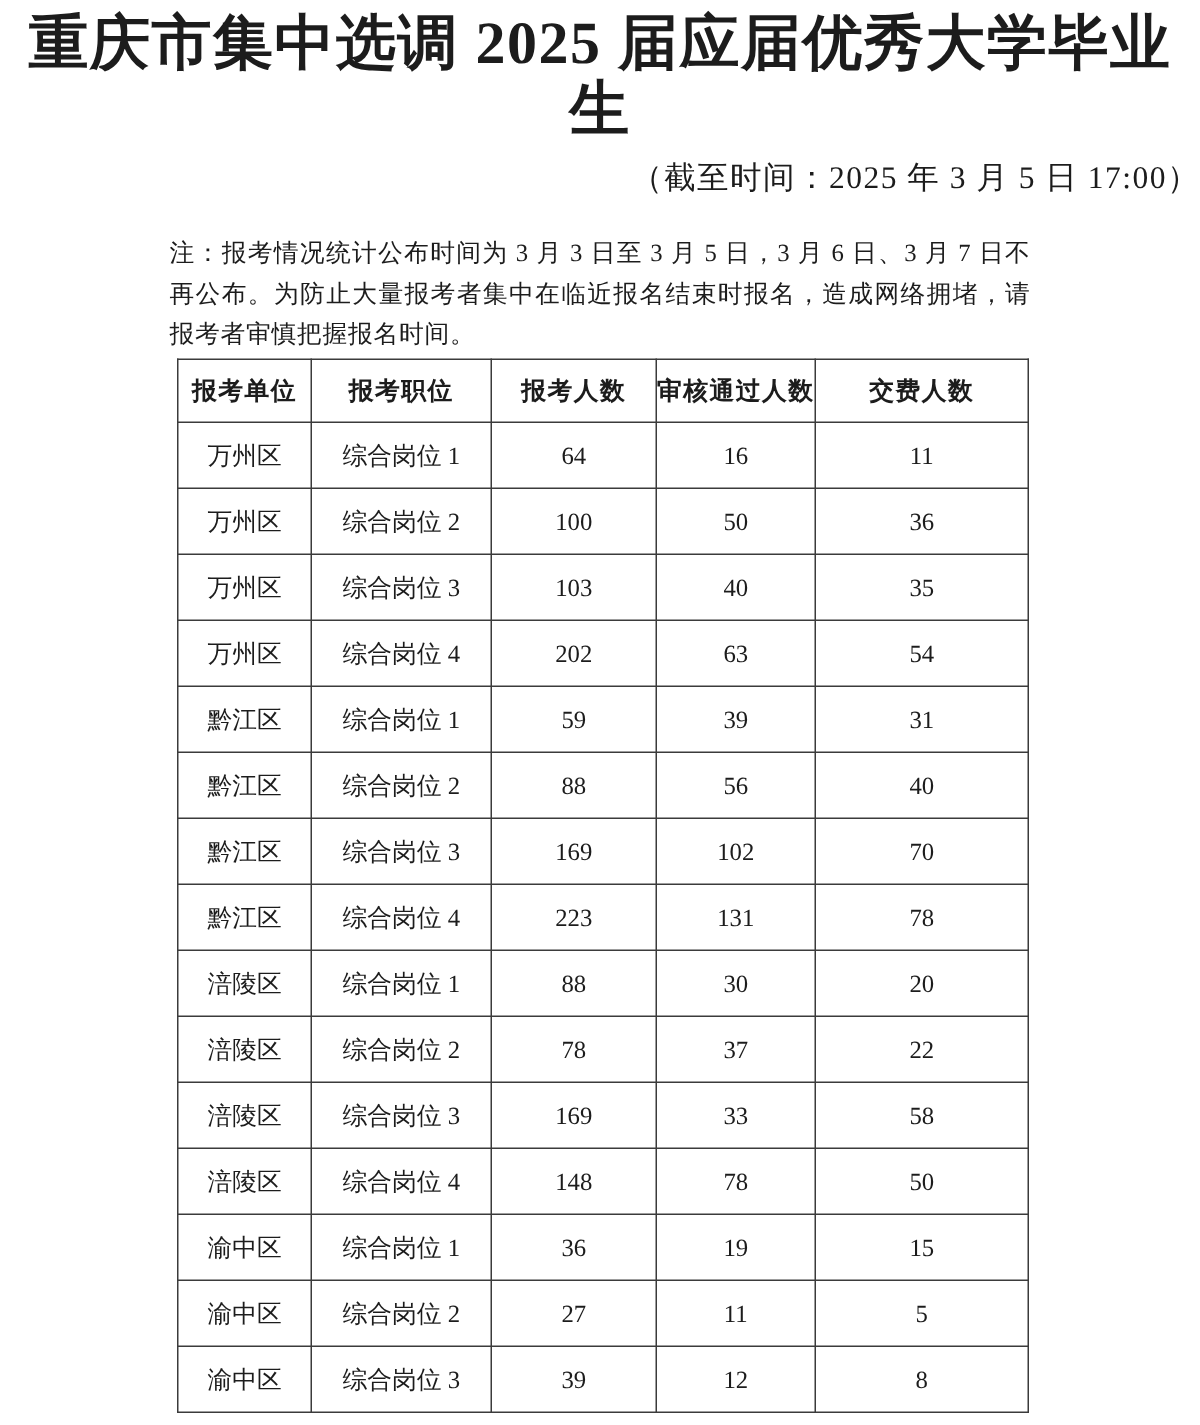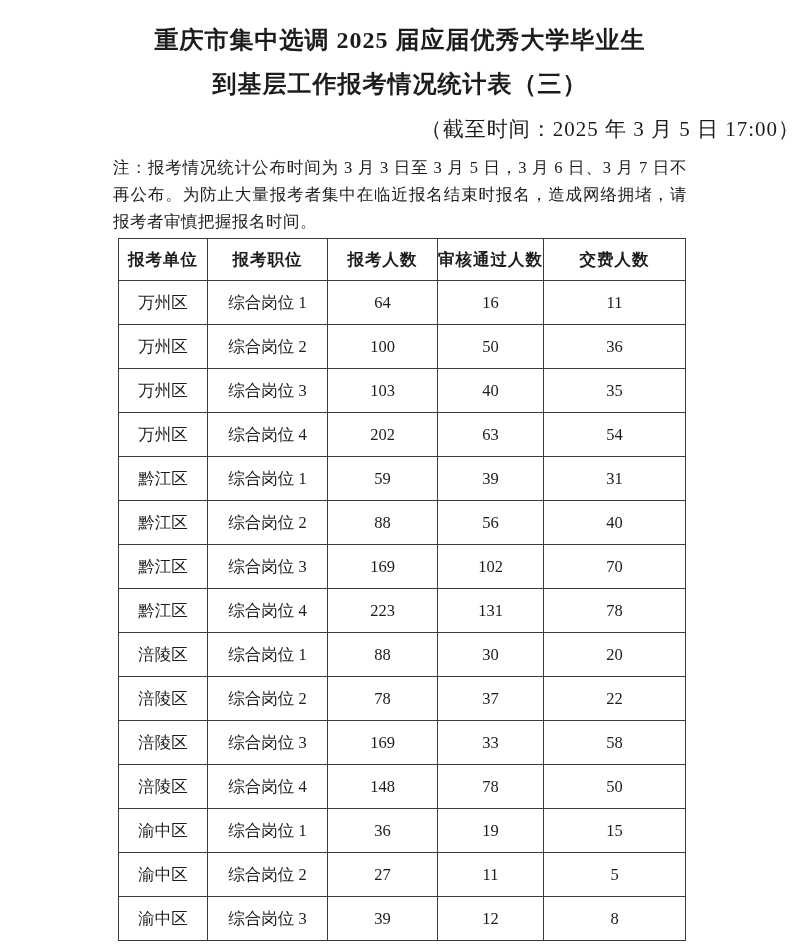--- a/index.html
+++ b/index.html
@@ -15,35 +15,35 @@
     color: #1c1c1c;
   }
   .page {
     width: 800px;
     height: 950px;
     position: relative;
   }
   .doc-title {
     text-align: center;
     font-weight: bold;
-    font-size: 24px;
+    font-size: 40px;
     line-height: 44px;
-    padding-top: 18px;
+    padding-top: 7px;
     letter-spacing: 1px;
   }
   .doc-subtitle {
     text-align: right;
     font-size: 21px;
     line-height: 30px;
     margin-top: 8px;
     letter-spacing: 1px;
   }
   .doc-note {
     width: 574px;
-    margin: 10px 0 0 113px;
+    margin: 22px 0 0 113px;
     font-size: 16.5px;
     line-height: 27px;
     text-align: justify;
     letter-spacing: 0.5px;
   }
   table.stats {
     border-collapse: collapse;
     table-layout: fixed;
     margin: 3px 0 0 118px;
     width: 567px;
@@ -68,21 +68,20 @@
     font-weight: normal;
   }
 </style>
 </head>
 <body>
 
 <div class="page">
 
   <div class="doc-title">
     <div>重庆市集中选调 2025 届应届优秀大学毕业生</div>
-    <div>到基层工作报考情况统计表（三）</div>
   </div>
 
   <div class="doc-subtitle">（截至时间：2025 年 3 月 5 日  17:00）</div>
 
   <div class="doc-note">注：报考情况统计公布时间为 3 月 3 日至 3 月 5 日，3 月 6 日、3 月 7 日不再公布。为防止大量报考者集中在临近报名结束时报名，造成网络拥堵，请报考者审慎把握报名时间。</div>
 
   <table class="stats">
     <colgroup>
       <col style="width:89px">
       <col style="width:120px">

